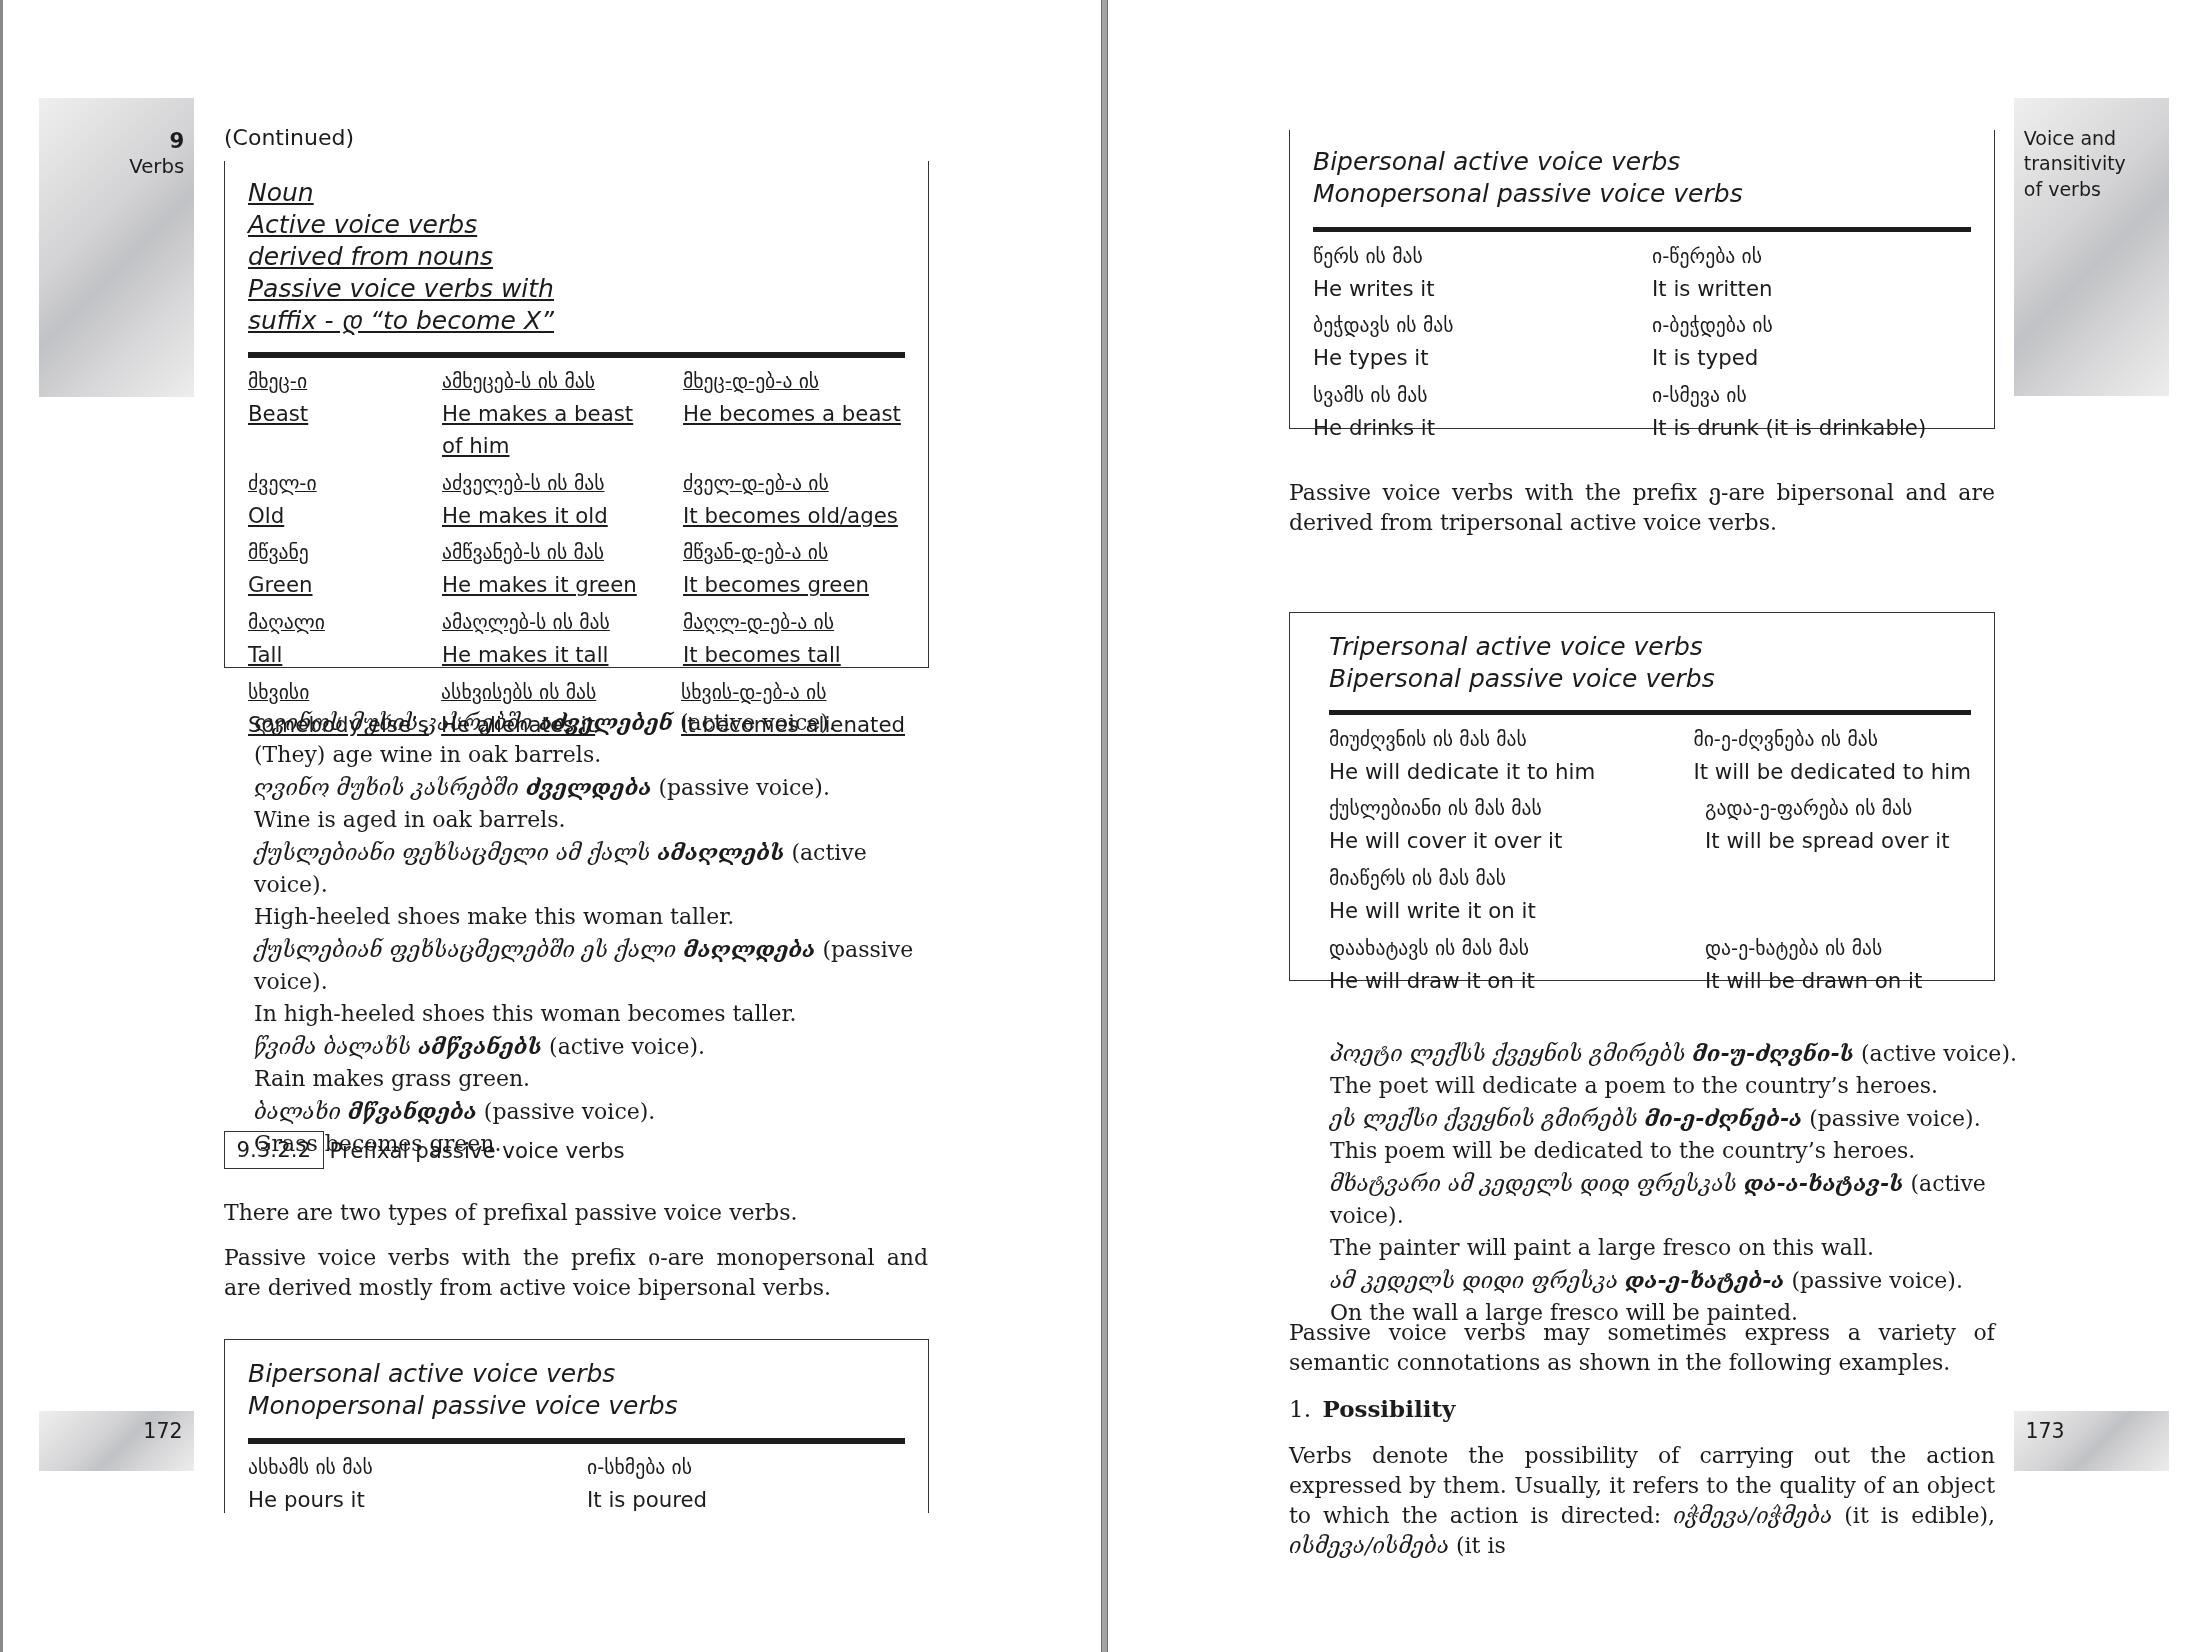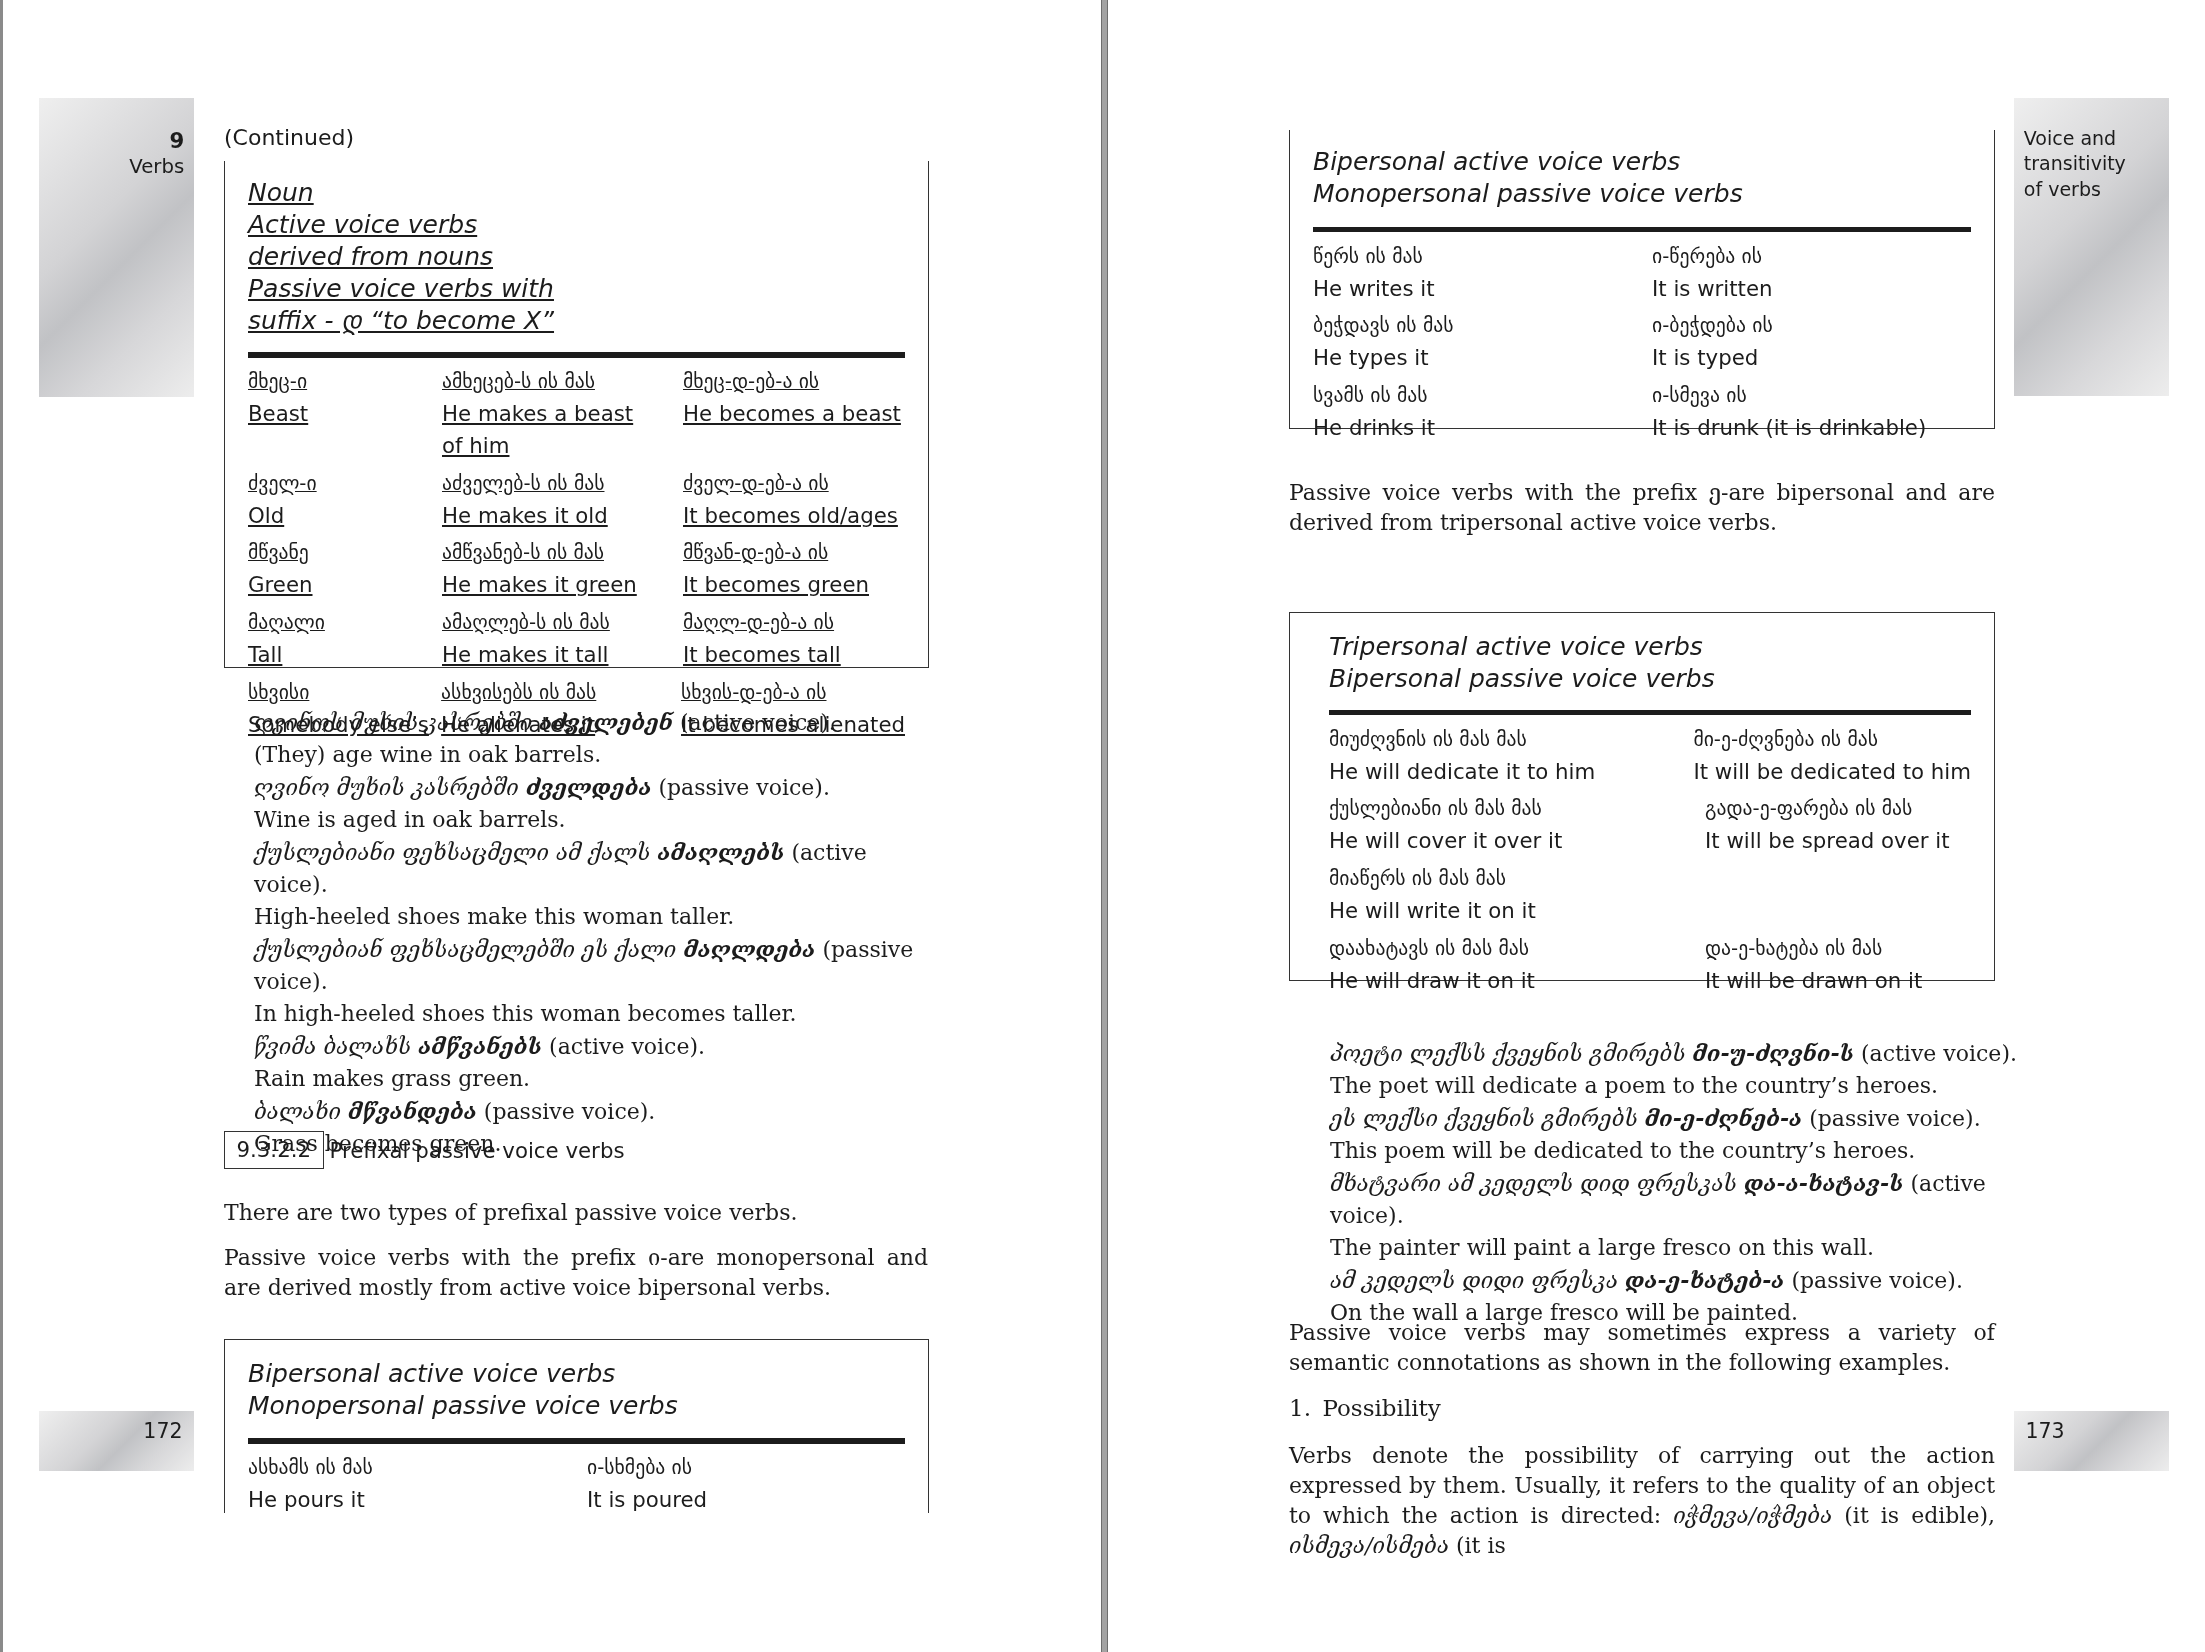--- a/index.html
+++ b/index.html
@@ -51,21 +51,21 @@
   .para { position: absolute; font-family: "DejaVu Serif", serif; font-size: 22px; line-height: 30px; text-align: justify; }
   .examples { position: absolute; font-family: "DejaVu Serif", serif; font-size: 22px; line-height: 32px; }
   .examples .ka-line { font-style: italic; }
   .examples .ka-line b { font-style: italic; font-weight: bold; }
 
   .section-head { position: absolute; left: 224px; top: 1131px; display: flex; align-items: center; font-family: "DejaVu Sans", sans-serif; font-size: 21.3px; }
   .section-head .num { border: 1.6px solid #333; padding: 3.3px 11.5px; line-height: 29.5px; }
   .section-head .title { margin-left: 6px; }
 
   .list-head { position: absolute; left: 1289px; top: 1395px; font-family: "DejaVu Serif", serif; font-size: 23px; }
-  .list-head b { font-weight: normal; margin-left: 11.5px; margin-top: 22px; }
+  .list-head b { font-weight: bold; margin-left: 11.5px; margin-top: 22px; }
 </style>
 </head>
 <body>
 
 <div class="page-edge-left"></div>
 <div class="spine"></div>
 
 <div class="tab tab-chapter">
   <div class="num">9</div>
   <div class="name">Verbs</div>

